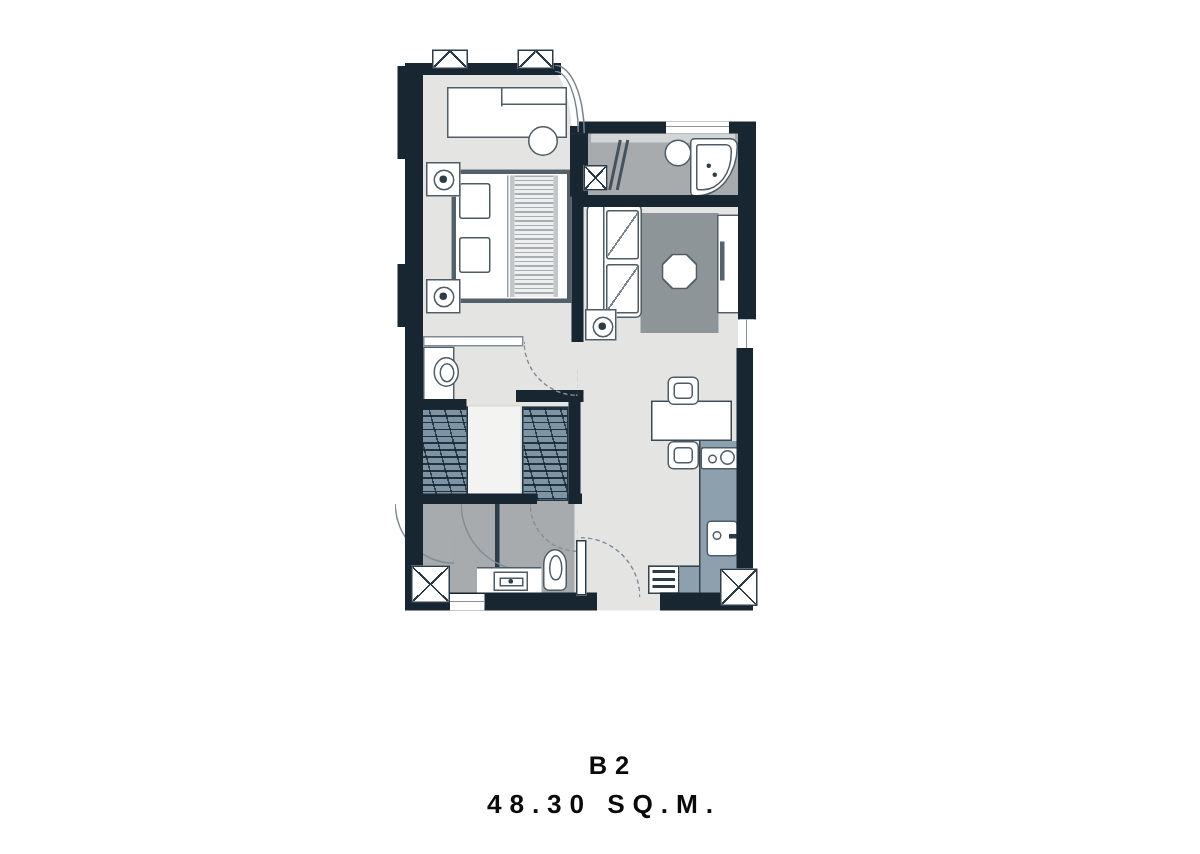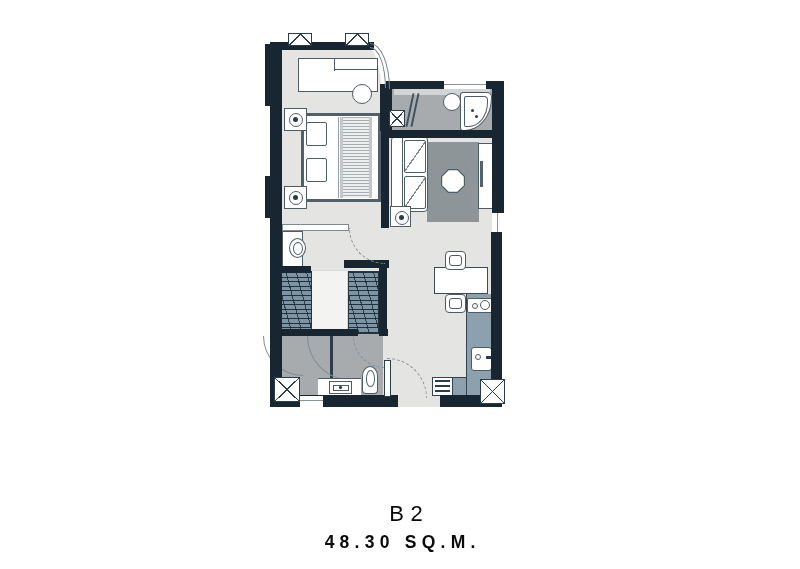--- a/index.html
+++ b/index.html
@@ -159,21 +159,21 @@
   .window-bottom{left:300px;top:396px;width:23px;height:11px;background:#fff;
     background-image:linear-gradient(180deg,transparent 4.5px,#8a949b 4.5px 5.5px,transparent 5.5px);}
   .xbox-bl{left:274px;top:377px;width:26px;height:25px;}
   .xbox-br{left:480px;top:379px;width:25px;height:25px;}
   .xbox-small{left:389px;top:110px;width:16px;height:17px;}
   .vwin1{left:288px;top:33px;width:24px;height:13px;}
   .vwin2{left:345px;top:33px;width:24px;height:13px;}
 
   
   .label-block{left:0;top:501px;width:800px;text-align:center;color:var(--text);}
-  .unit-name{font-size:22px;font-weight:400;letter-spacing:.3em;margin-right:-.3em;margin-left:12px;}
+  .unit-name{font-size:17px;font-weight:700;letter-spacing:.3em;margin-right:-.3em;margin-left:12px;}
   .unit-area{display:block;margin-top:5px;font-size:17.5px;font-weight:700;letter-spacing:.3em;margin-right:-.3em;}
 </style>
 </head>
 <body>
 
 <div class="canvas">
   <div class="a" style="inset:0;">
 
     <div class="a floor-bedroom-hall"></div>
     <div class="a floor-living"></div>

